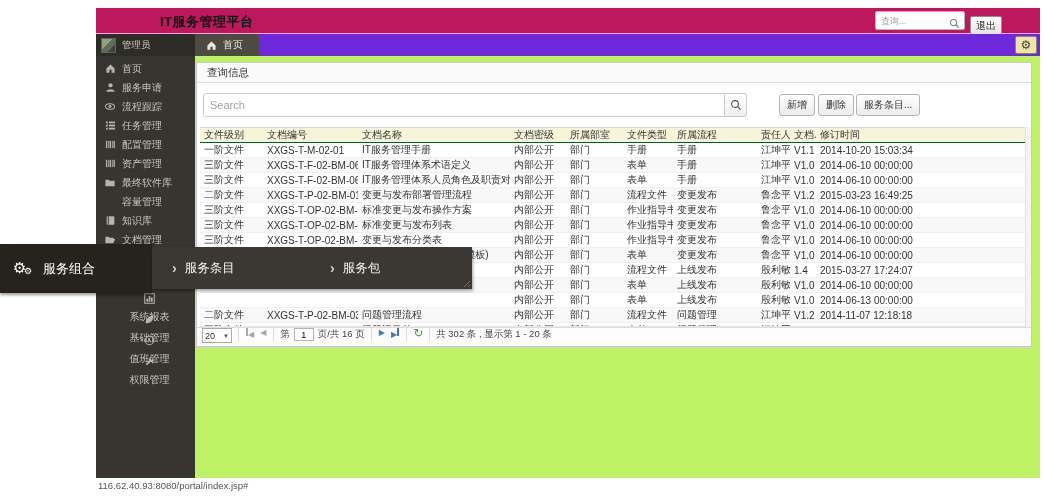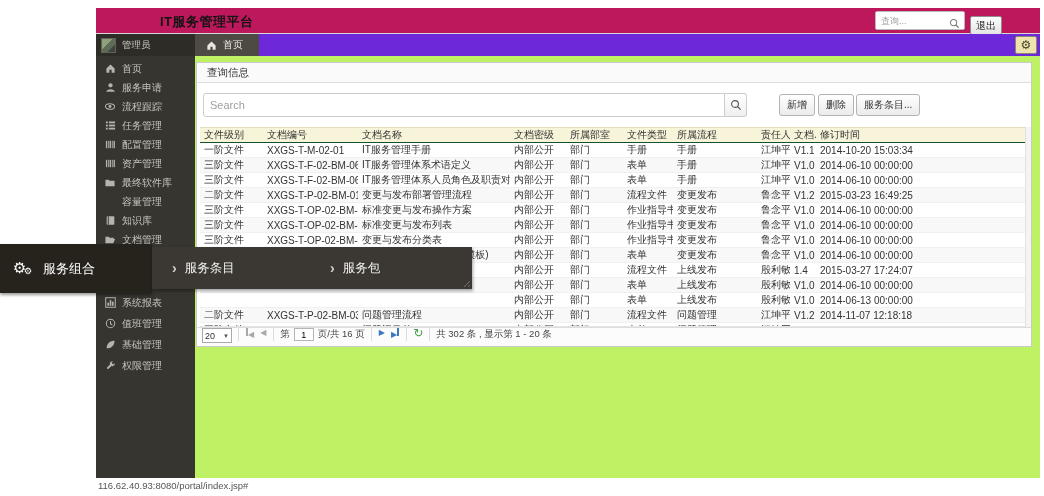--- a/index.html
+++ b/index.html
@@ -21,21 +21,21 @@
   .user-strip { width:99px; background:#2e2c27; display:flex; align-items:center; gap:6px; padding-left:5px; cursor:pointer; }
   .avatar { width:15px; height:15px; border:1px solid #63615a; background:linear-gradient(135deg,#8fa07c 0 40%,#5d6b57 40% 70%,#3c443c 70%); }
   .user-name { color:#d2d0c9; font-size:9.5px; }
   .home-tab { display:flex; align-items:center; gap:6px; padding:0 16px 0 11px; background:#4d4a43; color:#eceae4; font-size:10px; }
   .settings-btn { position:absolute; right:3px; top:2px; width:22px; height:18px; background:#efe5ac; border:1px solid #8a8772; border-radius:2px; color:#474436; font-size:12px; line-height:15px; text-align:center; padding:0; }
 
   
   .layout { display:flex; height:422px; }
   .sidebar { width:99px; background:#37352f; padding-top:3px; flex:none; }
   .nav-item { height:19px; display:flex; align-items:center; gap:6px; padding-left:8px; color:#c6c4bd; font-size:10px; cursor:pointer; white-space:nowrap; }
-  .nav-item.lg { height:21px; }
+  .nav-item.lg { height:21px;flex-direction:column; }
   .nav-item .ic { width:12px; height:12px; flex:none; display:inline-flex; align-items:center; justify-content:center; }
   .nav-spacer { height:43px; }
 
   .main { flex:1; background:#bef264; position:relative; }
   .panel { position:absolute; left:1px; top:6px; width:836px; background:#fff; border:1px solid #c9c9c9; }
   .panel-hd { height:20px; line-height:19px; padding-left:10px; font-size:10.5px; color:#333; background:#fafafa; border-bottom:1px solid #ddd; }
   .toolbar { position:relative; height:44px; }
   .tb-search { position:absolute; left:6px; top:10px; width:522px; height:24px; border:1px solid #ccc; border-radius:3px 0 0 3px; font-size:11px; color:#333; padding:0 6px; font-family:inherit; }
   .tb-search::placeholder { color:#a0a0a0; }
   .tb-search-btn { position:absolute; left:528px; top:10px; width:22px; height:24px; border:1px solid #ccc; border-left:none; border-radius:0 3px 3px 0; background:linear-gradient(#fff,#efefef); padding:2px 0 0 0; }
@@ -217,33 +217,33 @@
                 <rect class="fl" x="2.6" y="6.2" width="1.8" height="3.4"></rect>
                 <rect class="fl" x="5.1" y="3.4" width="1.8" height="6.2"></rect>
                 <rect class="fl" x="7.6" y="5" width="1.8" height="4.6"></rect>
               </svg>
             </span>
             <span>系统报表</span>
           </div>
           <div class="nav-item lg">
             <span class="ic">
               <svg width="11" height="11" viewBox="0 0 12 12">
+                <path class="fl" d="M1.8 10.2 C1.8 4.4 5.8 1.8 10.4 1.8 C10.4 7.6 6.4 10.2 1.8 10.2 Z"></path>
+              </svg>
+            </span>
+            <span>基础管理</span>
+          </div>
+          <div class="nav-item lg">
+            <span class="ic">
+              <svg width="11" height="11" viewBox="0 0 12 12">
                 <circle class="st" cx="6" cy="6" r="4.6"></circle>
                 <path class="st" d="M6 3.4 V6.2 L8 7.6"></path>
               </svg>
             </span>
             <span>值班管理</span>
-          </div>
-          <div class="nav-item lg">
-            <span class="ic">
-              <svg width="11" height="11" viewBox="0 0 12 12">
-                <path class="fl" d="M1.8 10.2 C1.8 4.4 5.8 1.8 10.4 1.8 C10.4 7.6 6.4 10.2 1.8 10.2 Z"></path>
-              </svg>
-            </span>
-            <span>基础管理</span>
           </div>
           <div class="nav-item lg">
             <span class="ic">
               <svg width="11" height="11" viewBox="0 0 12 12">
                 <path class="fl" d="M10.6 3.2 a2.8 2.8 0 0 1 -3.6 3.4 L3.4 10.2 L1.8 8.6 L5.4 5 A2.8 2.8 0 0 1 8.8 1.4 L7.2 3 L9 4.8 Z"></path>
               </svg>
             </span>
             <span>权限管理</span>
           </div>
         </div>

